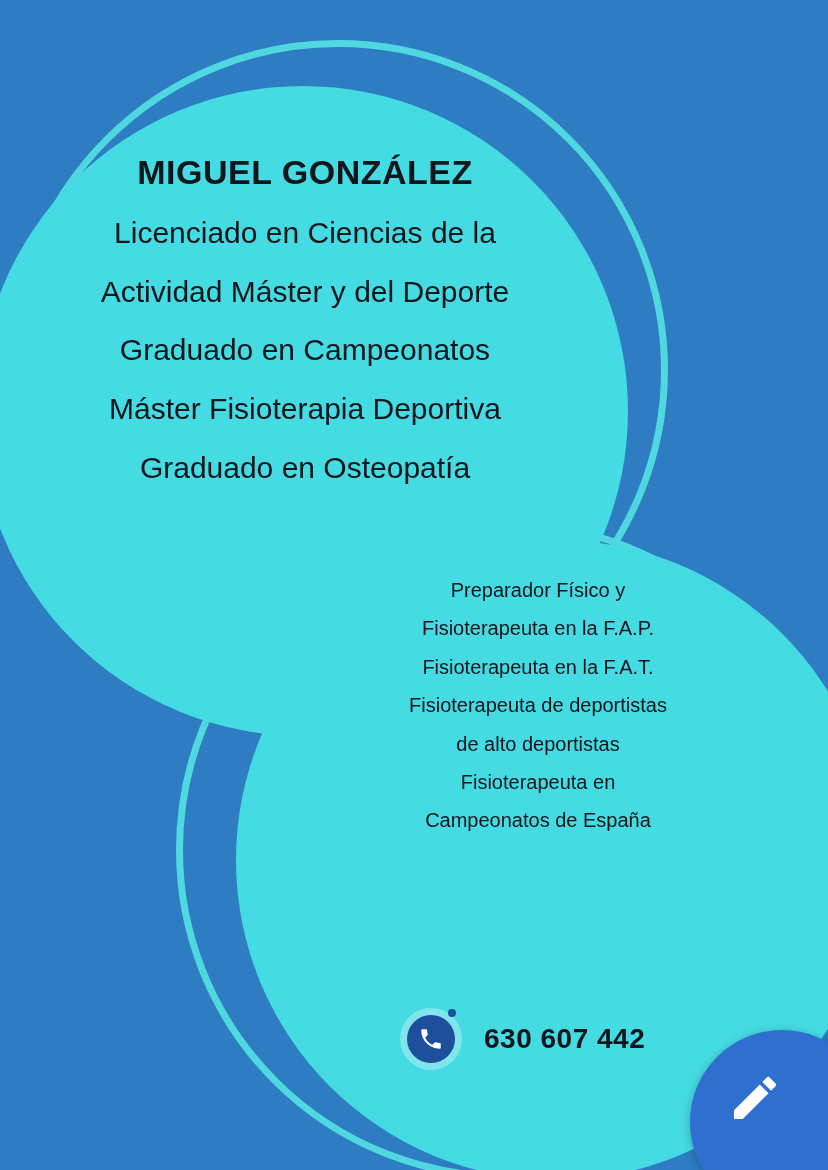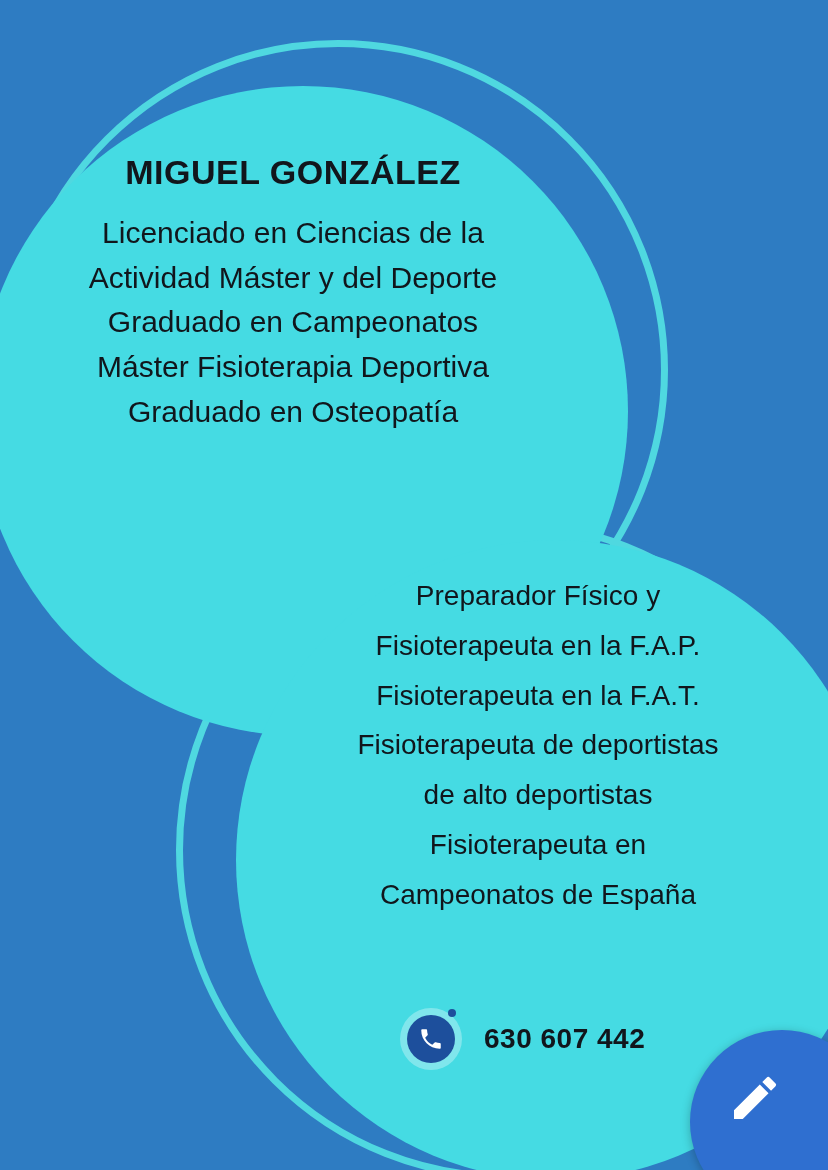--- a/index.html
+++ b/index.html
@@ -64,41 +64,41 @@
 
   
   .textblock {
     position: absolute;
     color: #11161c;
     text-align: center;
     line-height: 1.42;
   }
 
   #block-top {
-    left: 8px;
+    left: 20px;
     top: 148px;
     width: 570px;
     font-size: 30px;
     font-weight: 400;
   }
   #block-top .name {
     font-size: 34px;
     font-weight: bold;
     letter-spacing: 0.5px;
     margin-bottom: 16px;
   }
   #block-top .line {
-    margin: 2px 0;
+    margin: 16px 0;
   }
 
   #block-bottom {
     left: 268px;
     top: 566px;
     width: 540px;
-    font-size: 28px;
+    font-size: 20px;
     font-weight: 400;
   }
   #block-bottom .line {
     margin: 10px 0;
   }
 
   
   #phone-row {
     position: absolute;
     left: 400px;

